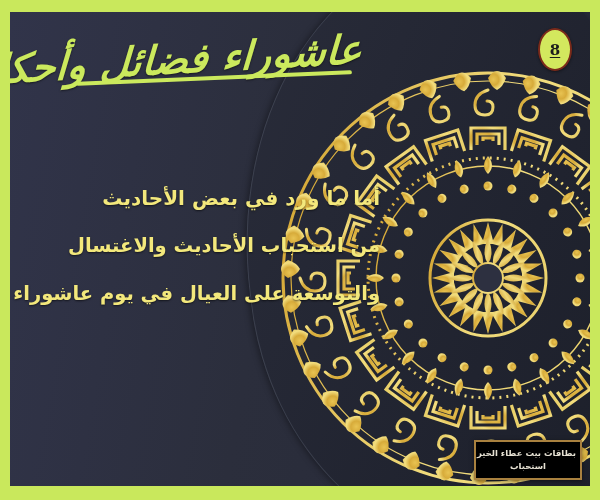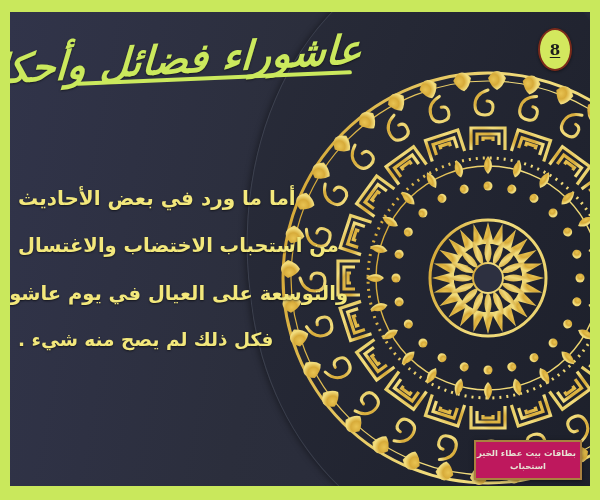--- a/index.html
+++ b/index.html
@@ -99,24 +99,24 @@
     font-size:15px;
     font-weight:700;
     color:#1c1c1c;
     text-decoration:underline;
     text-underline-offset:2px;
   }
 
   
   #body-text{
     position:absolute;
-    left:8px; top:176px;
+    left:40px; top:176px;
     width:330px;
     direction:rtl;
-    text-align:left;
+    text-align:right;
     z-index:6;
   }
   #body-text .line{
     font-family:"DejaVu Sans", sans-serif;
     font-size:19.5px;
     font-weight:700;
     color:#f3e87c;
     line-height:1.0;
     margin-bottom:28px;
     white-space:nowrap;
@@ -125,21 +125,21 @@
   #body-text .line:last-child{ margin-bottom:0; }
   #body-text .line.l1{ font-size:20px; }
   #body-text .line.l4{ font-size:18.5px; }
 
   
   #credit{
     position:absolute;
     right:8px; bottom:6px;
     width:108px;
     padding:5px 4px 6px 4px;
-    background:#be185d;
+    background:#000000;
     border:2px solid #a9813f;
     direction:rtl;
     text-align:center;
     z-index:9;
     box-shadow:0 1px 4px rgba(0,0,0,.5);
   }
   #credit div{
     font-family:"DejaVu Sans", sans-serif;
     font-size:8.5px;
     font-weight:700;
@@ -818,23 +818,22 @@
       <div id="title">عاشوراء فضائل وأحكام</div>
       <div id="title-rule"></div>
     </div>
 
     <div id="page-badge">
       <span>8</span>
     </div>
 
     <div id="body-text">
       <div class="line l1">أما ما ورد في بعض الأحاديث</div>
-      <div class="line l2">من استحباب الاختضاب والاغتسال</div>
+      <div class="line l2">من استحباب الأحاديث والاغتسال</div>
       <div class="line l3">والتوسعة على العيال في يوم عاشوراء</div>
-      <div class="line l4">فكل ذلك لم يصح منه شيء .</div>
     </div>
 
     <div id="credit">
       <div>بطاقات بيت عطاء الخير</div>
       <div>استحباب</div>
     </div>
 
   </div>
 </div>
 

